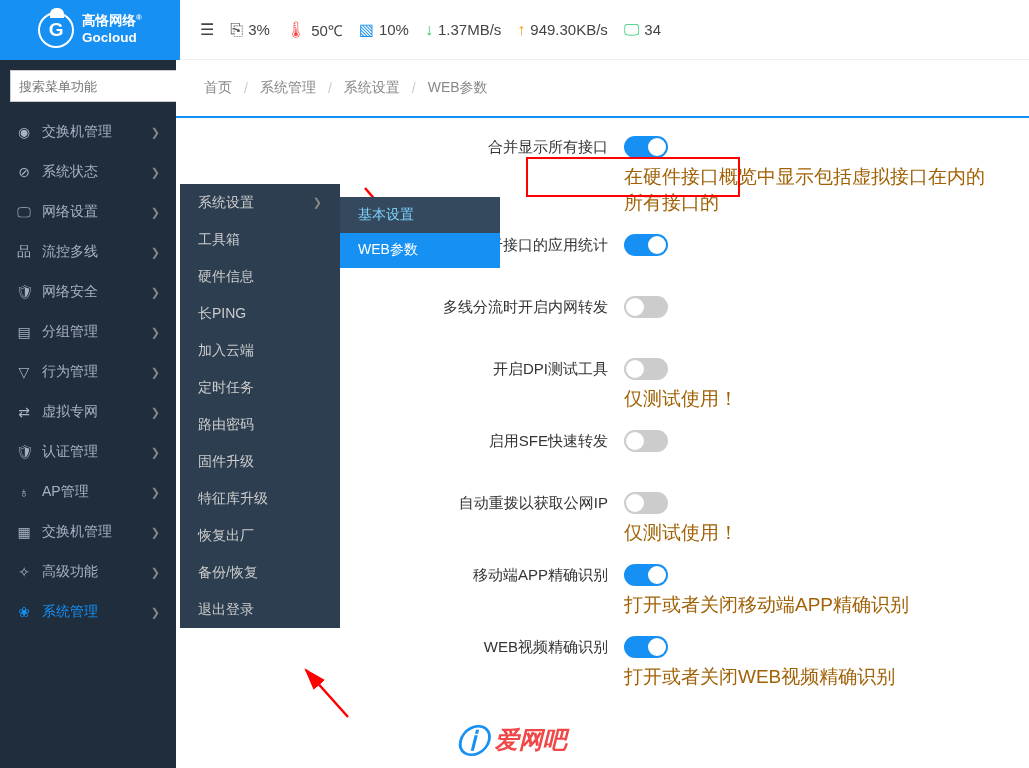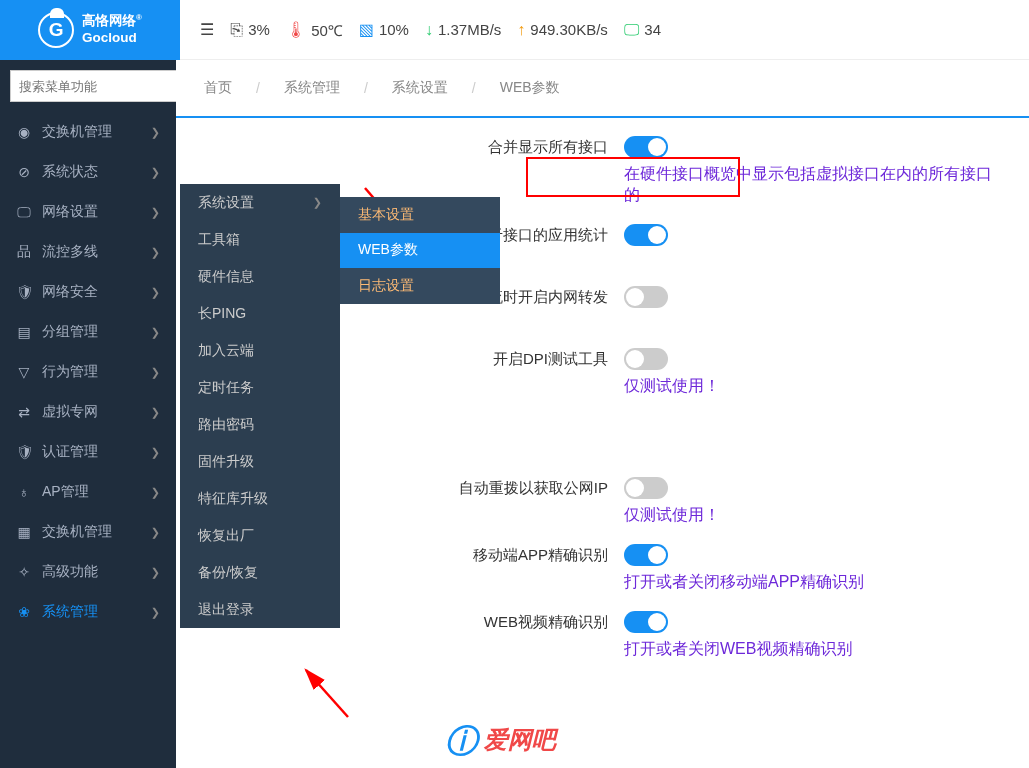--- a/index.html
+++ b/index.html
@@ -19,40 +19,40 @@
 .layout{display:flex;height:708px}
 .sidebar{width:176px;background:#1f2d3d;color:#a7b1c2;font-size:14px;overflow:hidden}
 .nav-item{height:40px;display:flex;align-items:center;padding:0 16px;cursor:pointer;justify-content:space-between}
 .nav-item.active{color:#1690f3}
 .nav-left{display:flex;align-items:center;gap:10px}
 .nav-ico{width:16px;font-size:14px;text-align:center}
 .chev{font-size:11px;color:#888}
 .submenu{position:absolute;left:180px;top:184px;width:160px;background:#2c3e50;z-index:10}
 .sub-item{height:37px;display:flex;align-items:center;padding:0 18px;color:#ccc;font-size:14px;cursor:pointer;justify-content:space-between}
 .submenu2{position:absolute;left:340px;top:197px;width:160px;background:#34495e;z-index:11}
-.sub2-item{height:35.5px;display:flex;align-items:center;padding:0 18px;color:#fdba74;font-size:14px;cursor:pointer}
+.sub2-item{height:35.5px;display:flex;align-items:center;padding:0 18px;color:#7dd3fc;font-size:14px;cursor:pointer}
 .sub2-item.sel{background:#1690f3;color:#fff}
 .content{flex:1;background:#fff;position:relative}
-.breadcrumb{height:56px;display:flex;align-items:center;padding:0 28px;font-size:14px;color:#888;gap:24px}
+.breadcrumb{height:56px;display:flex;align-items:center;padding:0 28px;font-size:14px;color:#888;gap:12px}
 .bc-sep{color:#ccc}
 .divider{height:2px;background:#1690f3;margin:0 0 18px 0}
 .form{padding:0 28px}
 .row{display:flex;align-items:center;margin-bottom:10px}
 .row-lbl{width:420px;text-align:right;padding-right:16px;font-size:15px;color:#333}
-.hint{margin-left:420px;font-size:16px;color:#6d28d9;margin-bottom:18px;margin-top:-4px}
+.hint{margin-left:420px;font-size:19px;color:#a16207;margin-bottom:18px;margin-top:-4px}
 .toggle{width:44px;height:22px;border-radius:11px;position:relative;cursor:pointer}
 .toggle.on{background:#1690f3}
 .toggle.off{background:#ccc}
 .toggle::after{content:"";position:absolute;width:18px;height:18px;border-radius:50%;background:#fff;top:2px}
 .toggle.on::after{right:2px}
 .toggle.off::after{left:2px}
 .highlight{position:absolute;left:350px;top:97px;width:214px;height:40px;border:2.5px solid #f00;z-index:6;pointer-events:none}
 .arrow1{position:absolute;left:184px;top:113px;z-index:7;pointer-events:none}
 .arrow2{position:absolute;left:122px;top:602px;z-index:7;pointer-events:none}
-.watermark{position:absolute;left:445px;top:720px;font-size:24px;font-weight:bold;font-style:italic;color:#f04848;z-index:6}
+.watermark{position:absolute;left:456px;top:720px;font-size:24px;font-weight:bold;font-style:italic;color:#f04848;z-index:6}
 .wm-i{color:#1690f3;font-size:32px;font-style:italic;vertical-align:middle}
 .star{color:#f00;margin-right:4px}
 .input-num{width:280px;height:33px;border:1px solid #ddd;padding:0 12px;font-size:14px;color:#555}
 </style>
 </head>
 <body>
 
 <div class="topbar">
   <div class="logo">
     <div class="logo-icon">
@@ -224,20 +224,21 @@
           <div class="toggle off"></div>
         </div>
 
       <div class="row">
           <div class="row-lbl">开启DPI测试工具</div>
           <div class="toggle off"></div>
         </div>
       <div class="hint">仅测试使用！</div>
 
       <div class="row" style="margin-bottom:40px">
+          <div class="row-lbl">启用SFE快速转发</div>
           <div class="toggle off"></div>
         </div>
 
       <div class="row">
           <div class="row-lbl">自动重拨以获取公网IP</div>
           <div class="toggle off"></div>
         </div>
       <div class="hint">仅测试使用！</div>
 
       <div class="row">
@@ -309,16 +310,15 @@
     <div class="sub-item">
       <span>备份/恢复</span>
     </div>
     <div class="sub-item">
       <span>退出登录</span>
     </div>
   </div>
 <div class="submenu2" id="submenu2">
     <div class="sub2-item">基本设置</div>
     <div class="sub2-item sel">WEB参数</div>
-    <div class="sub2-item">日志设置</div>
   </div>
 
 <div class="watermark"><span class="wm-i">ⓘ</span> <span>爱网吧</span></div>
 
 </body></html>

